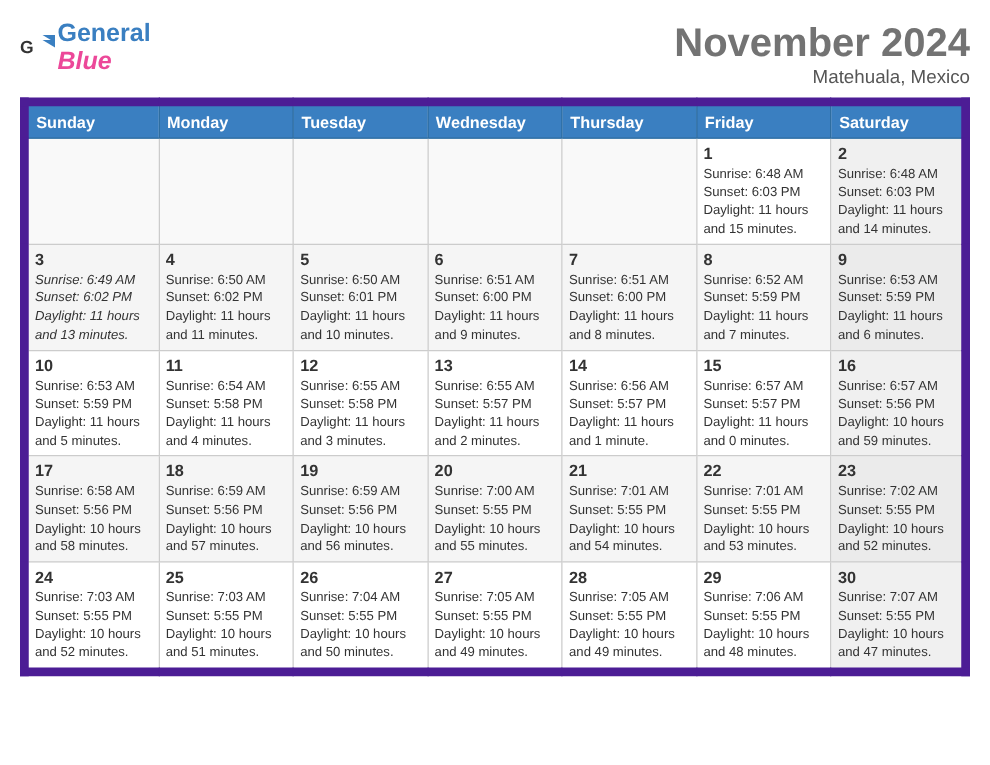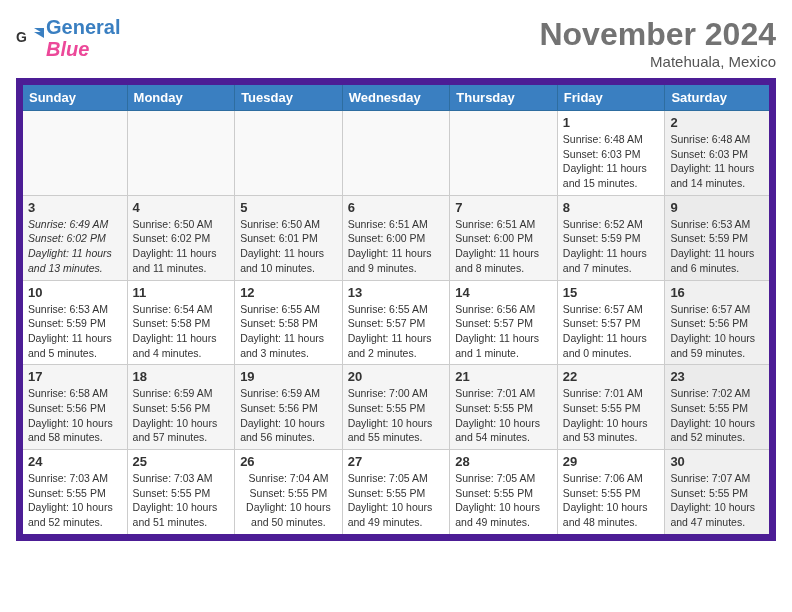--- a/index.html
+++ b/index.html
@@ -313,21 +313,21 @@
         </td>
         <td>
           <span class="day-num">25</span>
           <div class="day-info" style="white-space: pre-line;">Sunrise: 7:03 AM
 Sunset: 5:55 PM
 Daylight: 10 hours
 and 51 minutes.</div>
         </td>
         <td>
           <span class="day-num">26</span>
-          <div class="day-info" style="white-space: pre-line; text-align: center;">Sunrise: 7:04 AM
+          <div class="day-info" style="white-space: pre-line;">Sunrise: 7:04 AM
 Sunset: 5:55 PM
 Daylight: 10 hours
 and 50 minutes.</div>
         </td>
         <td>
           <span class="day-num">27</span>
           <div class="day-info" style="white-space: pre-line;">Sunrise: 7:05 AM
 Sunset: 5:55 PM
 Daylight: 10 hours
 and 49 minutes.</div>

